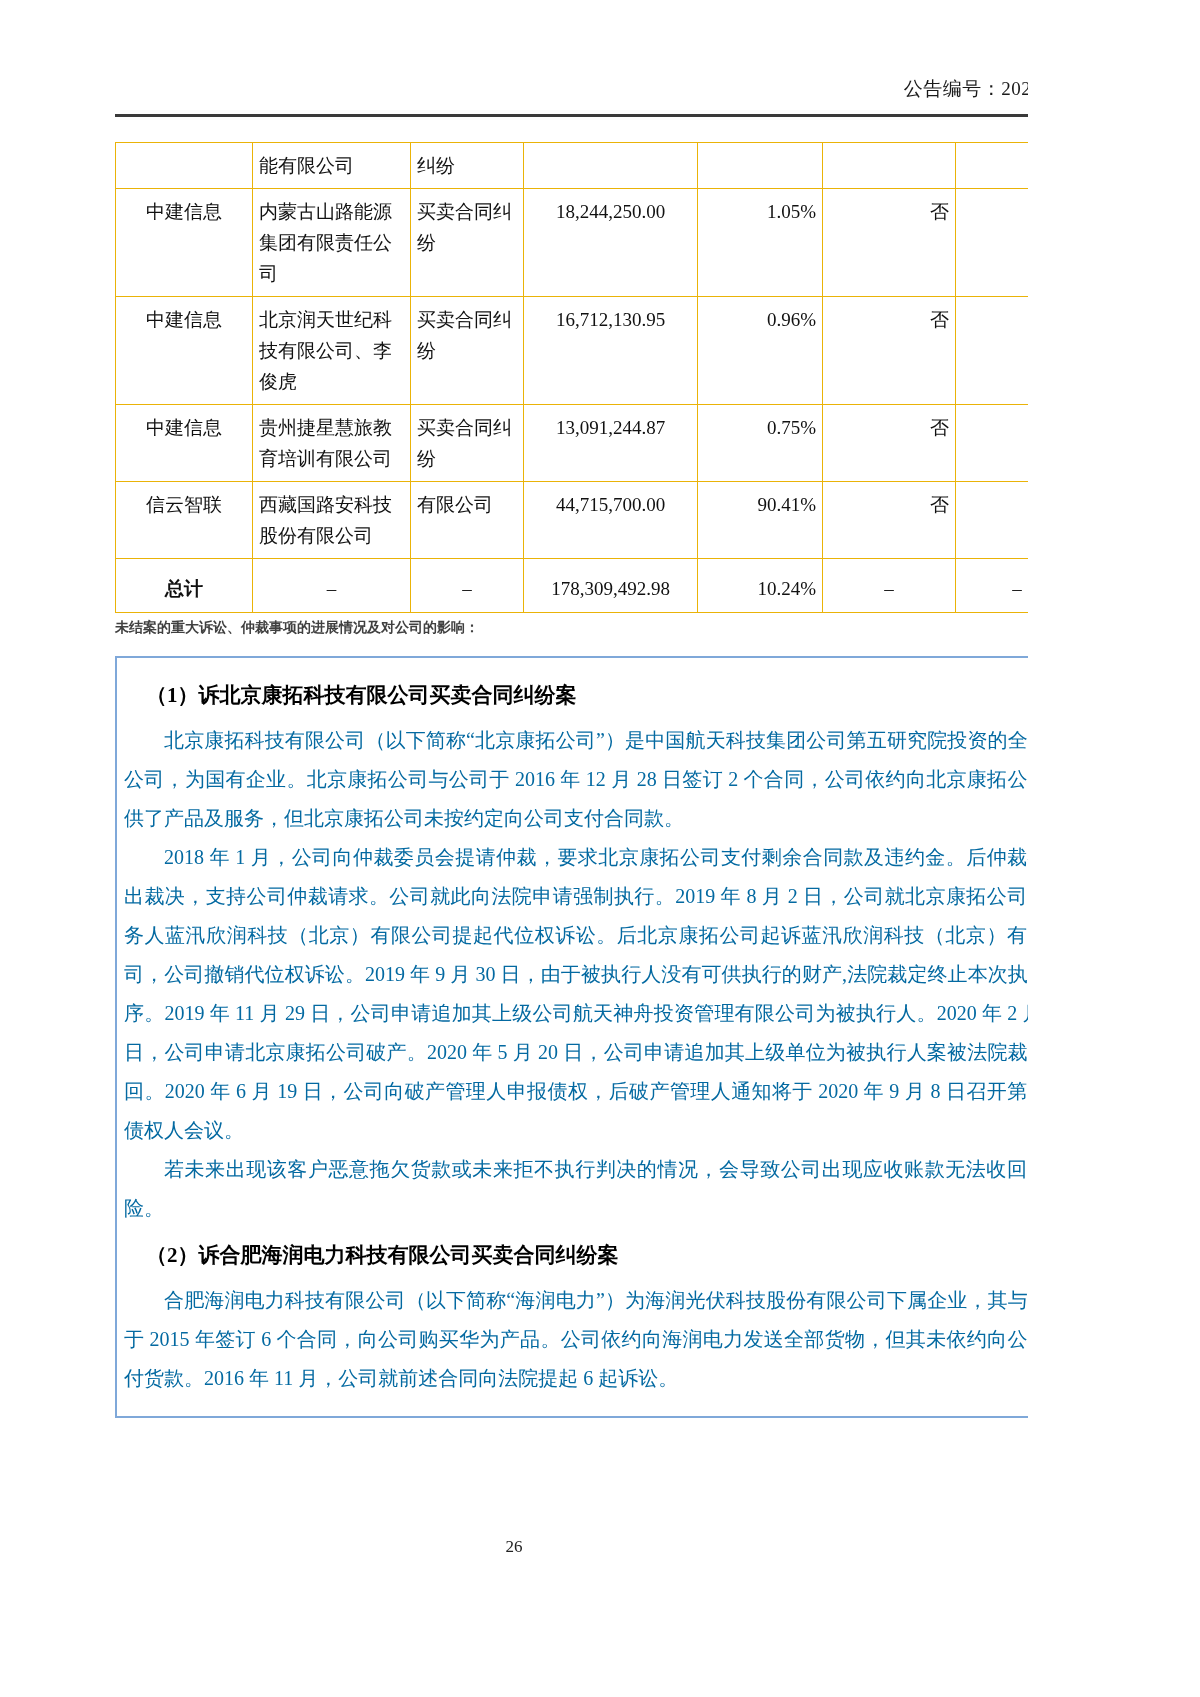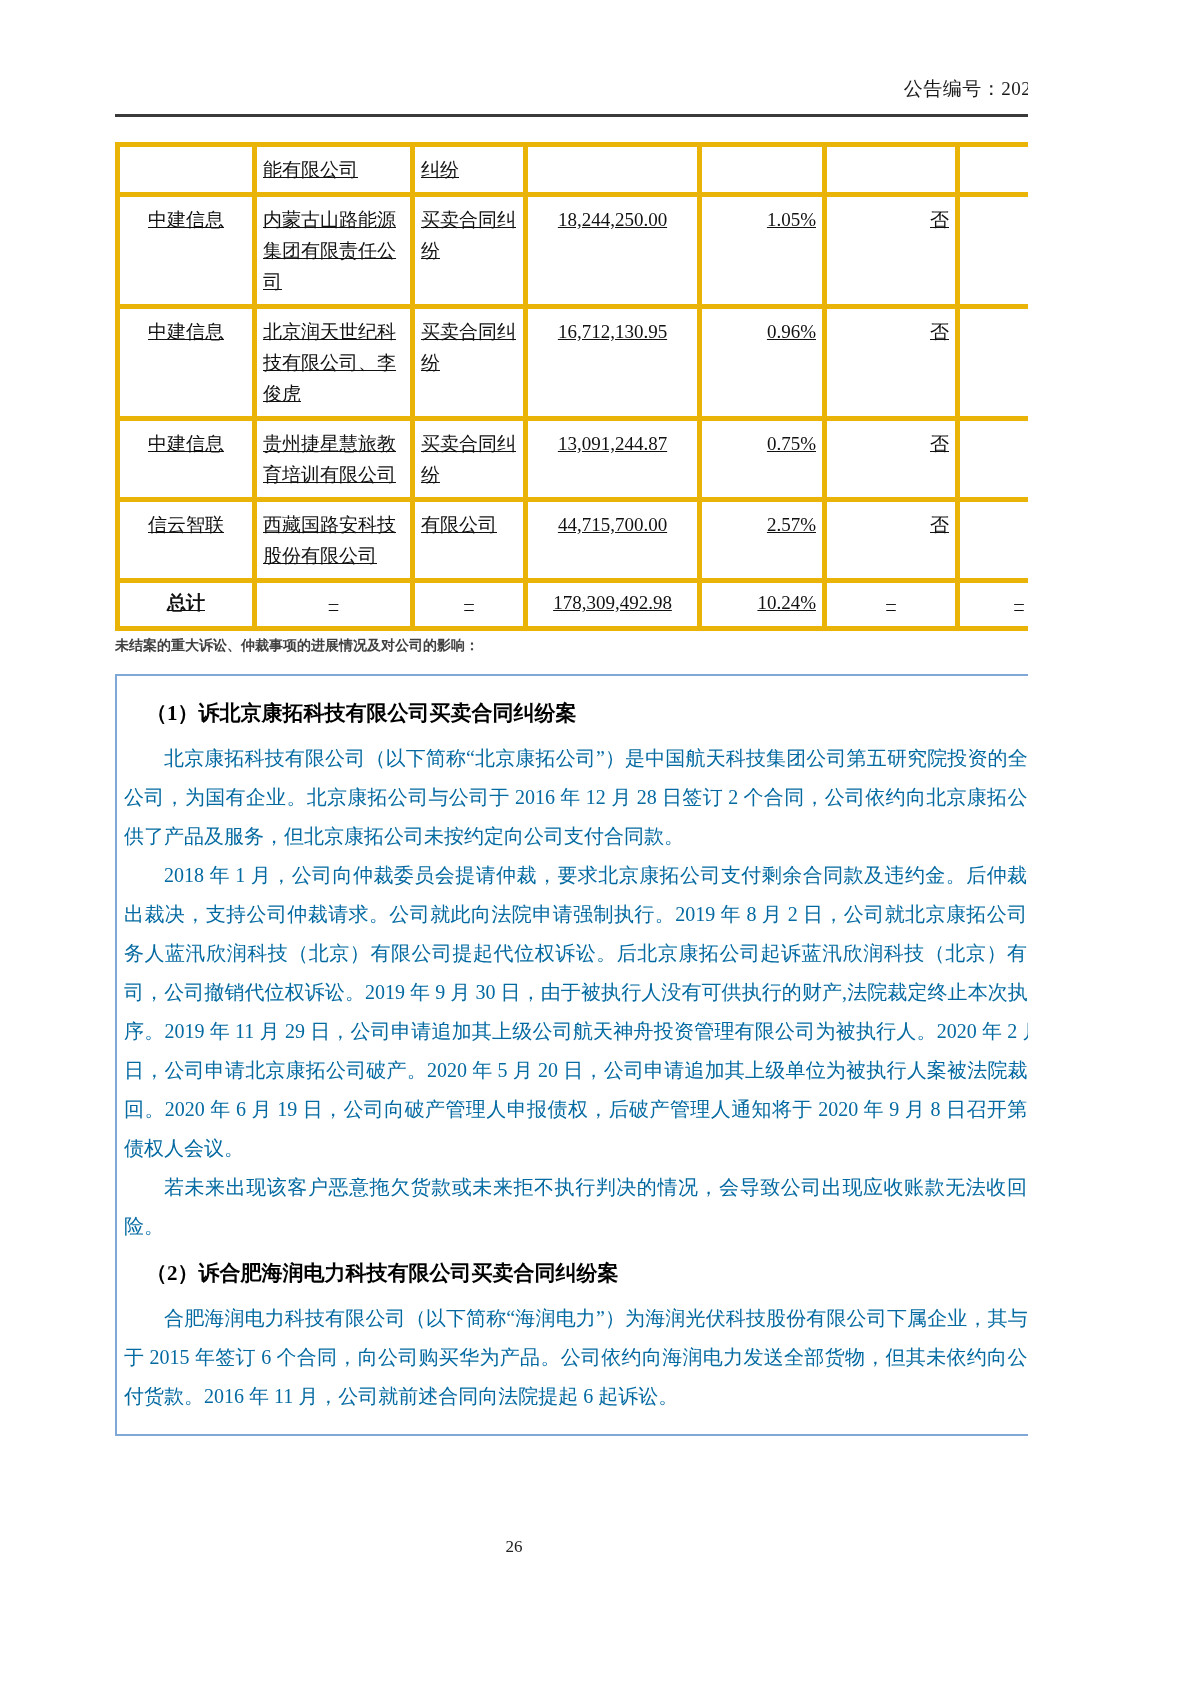--- a/index.html
+++ b/index.html
@@ -38,35 +38,34 @@
   
   table.lit-table {
     margin-top: 25px;
     width: 963px;
     border-collapse: collapse;
     table-layout: fixed;
     font-size: 19px;
     color: #111;
   }
   table.lit-table td {
-    border: 5px solid #eab308;
+    border: 1px solid #eab308;
     padding: 7px 6px;
     line-height: 31px;
     vertical-align: top;
     word-break: break-all;
-    text-decoration: underline;
   }
   td.col-company     { text-align: center; }
   td.col-counterparty{ text-align: left; padding-left: 18px; padding-right: 20px; }
   td.col-type        { text-align: left; padding-left: 14px; padding-right: 14px; margin-left: 10px; }
   td.col-amount      { text-align: center; padding-right: 10px; }
   td.col-percent     { text-align: right; padding-right: 12px; }
   td.col-overdue     { text-align: right; padding-right: 26px; }
   td.col-extra       { text-align: center; }
-  tr.total-row td { padding-top: 4px; padding-bottom: 8px; }
+  tr.total-row td { padding-top: 14px; padding-bottom: 8px; }
   tr.total-row td.col-company { font-weight: bold; }
   tr.total-row td.col-counterparty,
   tr.total-row td.col-type,
   tr.total-row td.col-overdue,
   tr.total-row td.col-extra { text-align: center; padding-left: 6px; padding-right: 6px; }
   
   .section-heading {
     font-size: 14px;
     font-weight: bold;
     color: #404040;
@@ -159,21 +158,21 @@
             <td class="col-amount">13,091,244.87</td>
             <td class="col-percent">0.75%</td>
             <td class="col-overdue">否</td>
             <td class="col-extra"></td>
           </tr>
           <tr>
             <td class="col-company">信云智联</td>
             <td class="col-counterparty">西藏国路安科技股份有限公司</td>
             <td class="col-type">有限公司</td>
             <td class="col-amount">44,715,700.00</td>
-            <td class="col-percent">2.57%</td>
+            <td class="col-percent">90.41%</td>
             <td class="col-overdue">否</td>
             <td class="col-extra"></td>
           </tr>
           <tr class="total-row">
             <td class="col-company">总计</td>
             <td class="col-counterparty">–</td>
             <td class="col-type">–</td>
             <td class="col-amount">178,309,492.98</td>
             <td class="col-percent">10.24%</td>
             <td class="col-overdue">–</td>

